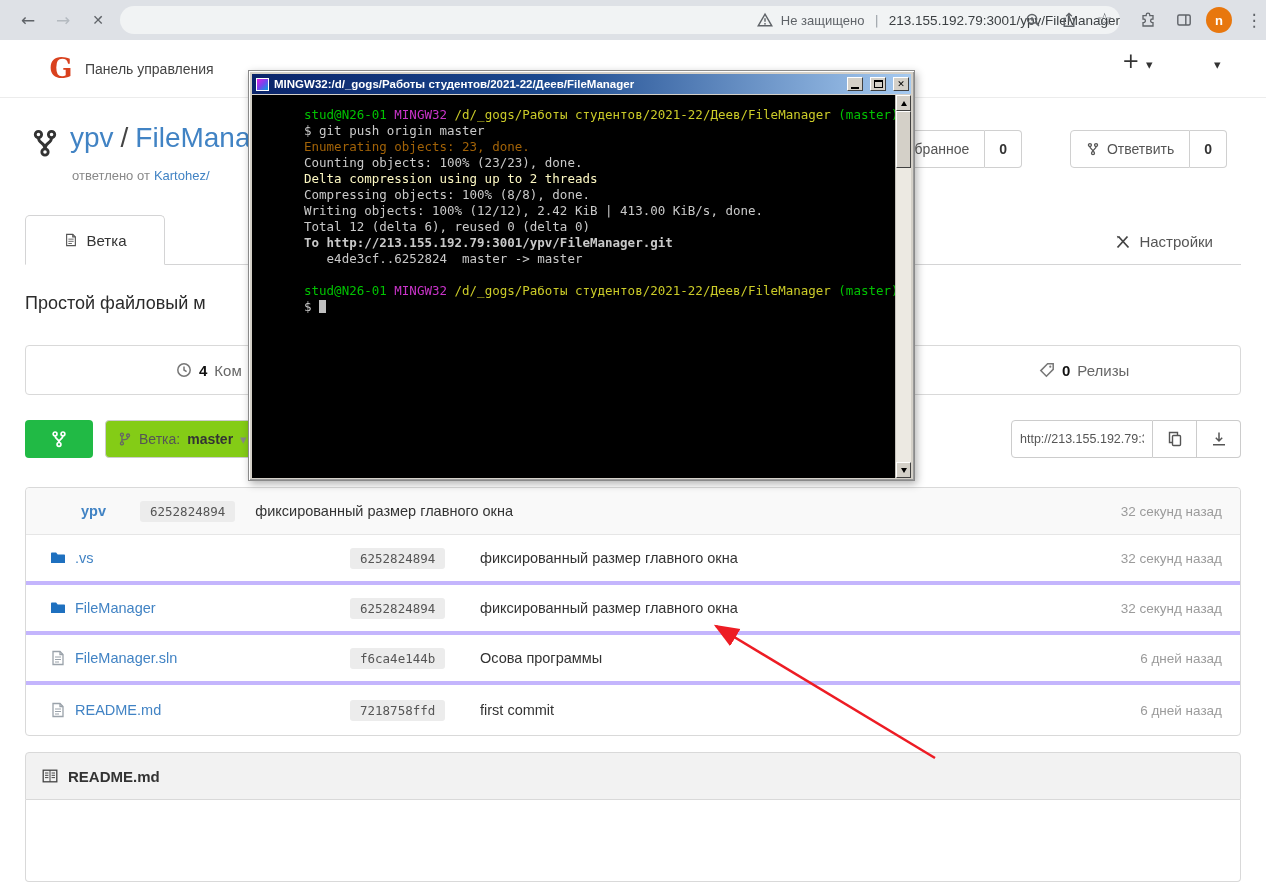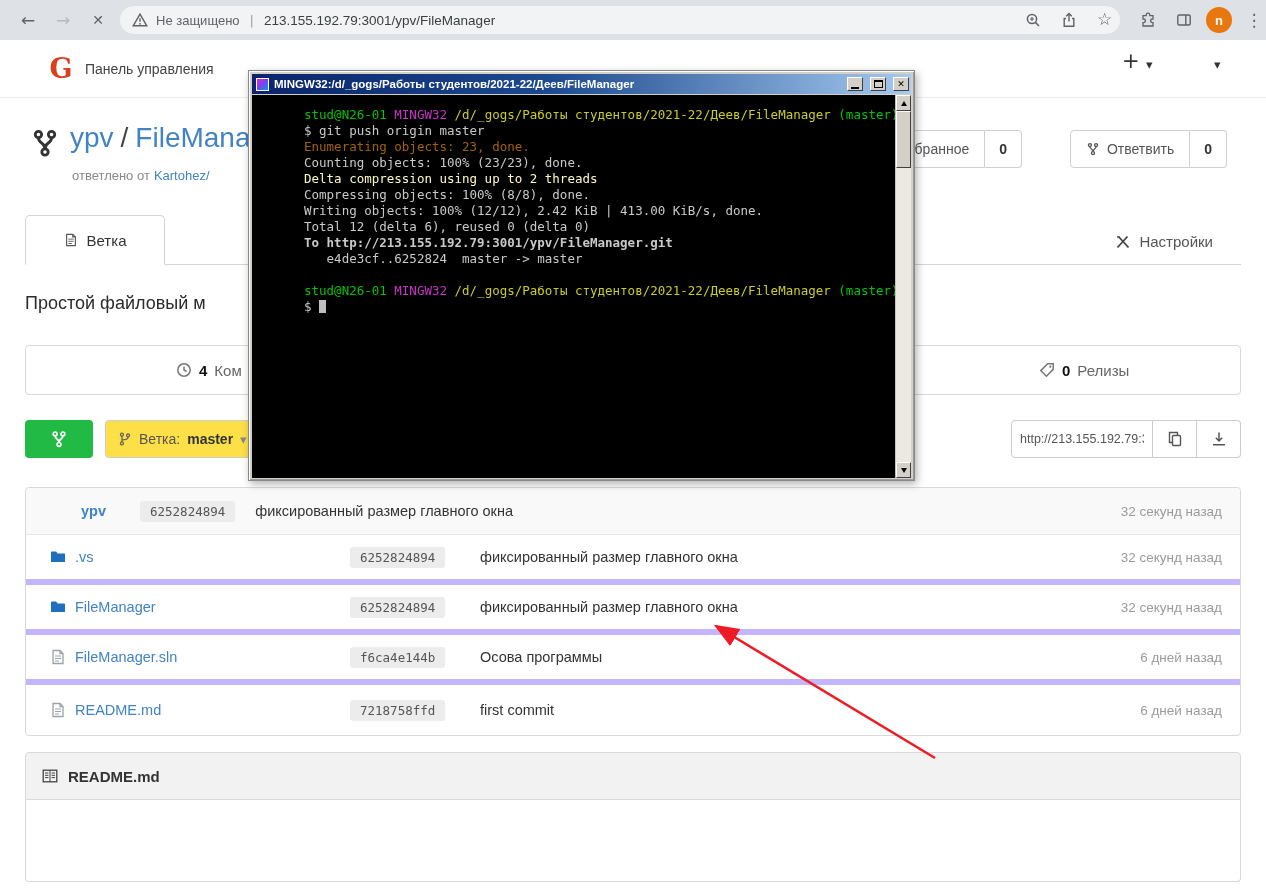--- a/index.html
+++ b/index.html
@@ -12,21 +12,21 @@
 
   
   .chrome { position:absolute; top:0; left:0; width:1266px; height:40px; background:#dee1e6; z-index:5; }
   .cicon { position:absolute; top:8px; width:24px; height:24px; display:flex; align-items:center; justify-content:center;
            color:#5f6368; font-size:17px; }
   .g-back::before{content:"←";} .g-fwd::before{content:"→";} .g-stop::before{content:"✕";font-size:14px;}
   .g-dots::before{content:"⋮";font-size:17px;} .g-caret::before{content:"▾";font-size:13px;}
   .g-plus::before{content:"+";font-size:21px;} .g-star::before{content:"☆";}
   .fwd-disabled{color:#b4bac0;}
   .omni { position:absolute; left:120px; top:6px; width:1000px; height:28px; border-radius:14px; background:#f1f3f4;
-          display:flex; align-items:center; }
+          display:flex; align-items:center;justify-content:flex-end; }
   .omni .sec { color:#5f6368; font-size:13px; margin-left:8px; white-space:nowrap; }
   .omni .odiv { color:#9aa0a6; margin:0 10px; font-size:13px; }
   .omni .url { color:#3c4043; font-size:13.5px; white-space:nowrap; }
   .o-ic { position:absolute; top:6px; width:16px; height:16px; color:#5f6368; }
   .avatar { position:absolute; left:1206px; top:7px; width:26px; height:26px; border-radius:50%; background:#e8770e;
             color:#fff; font-size:13px; font-weight:bold; display:flex; align-items:center; justify-content:center; }
   svg.ic { width:16px; height:16px; display:inline-block; flex:none; }
   svg.ic14 { width:14px; height:14px; display:inline-block; flex:none; }
   svg.ic18 { width:18px; height:18px; display:inline-block; flex:none; }
 
@@ -65,42 +65,42 @@
   
   .desc { position:absolute; top:293px; left:25px; font-size:18px; color:#2b2b2b; white-space:nowrap; }
   .stats { position:absolute; top:345px; left:25px; width:1216px; height:50px; border:1px solid #d9d9d9; border-radius:4px; background:#fff; }
   .stat { position:absolute; top:0; height:48px; display:flex; align-items:center; gap:7px; font-size:15px; color:#666; }
   .stat b { color:#111; }
   .stat-commits { left:150px; } .stat-releases { left:1013px; }
   .controls { position:absolute; top:420px; left:25px; width:1216px; height:38px; }
   .green-btn { position:absolute; left:0; top:0; width:68px; height:38px; background:#21ba45; border-radius:4px;
                display:flex; align-items:center; justify-content:center; color:#fff; }
   .branch-btn { position:absolute; left:80px; top:0; width:168px; height:38px; border:1px solid #ccc; border-radius:4px;
-                background:#fde047; display:flex; align-items:center; gap:7px; padding:0 12px; color:#555; font-size:14px; white-space:nowrap; }
+                background:#84cc16; display:flex; align-items:center; gap:7px; padding:0 12px; color:#555; font-size:14px; white-space:nowrap; }
   .branch-btn b { color:#333; }
   .clone { position:absolute; right:0; top:0; height:38px; display:flex; }
   .clone input { width:142px; height:38px; border:1px solid #ccc; border-radius:4px 0 0 4px; padding:0 8px;
                  font-size:12.5px; color:#555; background:#fff; font-family:inherit; outline:none; }
   .clone .cbtn2 { width:44px; height:38px; border:1px solid #ccc; border-left:none; background:#fff;
                   display:flex; align-items:center; justify-content:center; color:#555; }
   .clone .cbtn2.last { border-radius:0 4px 4px 0; }
 
   
   .ftable { position:absolute; top:487px; left:25px; width:1216px; border:1px solid #d9d9d9; border-radius:4px; background:#fff; }
   .fhead { height:47px; background:#f9f9f9; border-bottom:1px solid #e6e6e6; border-radius:4px 4px 0 0;
            display:flex; align-items:center; padding:0 18px 0 24px; }
   .fhead .author { margin-left:31px; color:#4183c4; font-weight:bold; font-size:14.5px; }
   .badge { background:#ececec; border-radius:3px; padding:3px 10px; font-family:"DejaVu Sans Mono","Liberation Mono",monospace;
            font-size:12.5px; color:#555; white-space:nowrap; }
   .fhead .badge { margin-left:34px; }
   .fhead .msg { margin-left:20px; font-size:14.5px; color:#333; }
   .time { color:#9b9b9b; font-size:13.5px; }
   .fhead .time { margin-left:auto; }
   .frow { display:grid; grid-template-columns:300px 130px 1fr 180px; align-items:center; height:50px;
-          padding:0 18px 0 24px; border-bottom:6px solid #c4b5fd; }
+          padding:0 18px 0 24px; border-bottom:4px solid #c4b5fd; }
   .flist .frow:last-child { border-bottom:none; }
   .fname { display:flex; align-items:center; gap:9px; }
   .fname a { color:#4183c4; font-size:14.5px; }
   .ic-file { color:#9aa2aa; }
   .fmsg { font-size:14.5px; color:#333; }
   .tright { text-align:right; }
 
   
   .readme { position:absolute; top:752px; left:25px; width:1216px; }
   .r-head { height:48px; background:#f2f2f2; border:1px solid #d9d9d9; border-radius:4px 4px 0 0;

